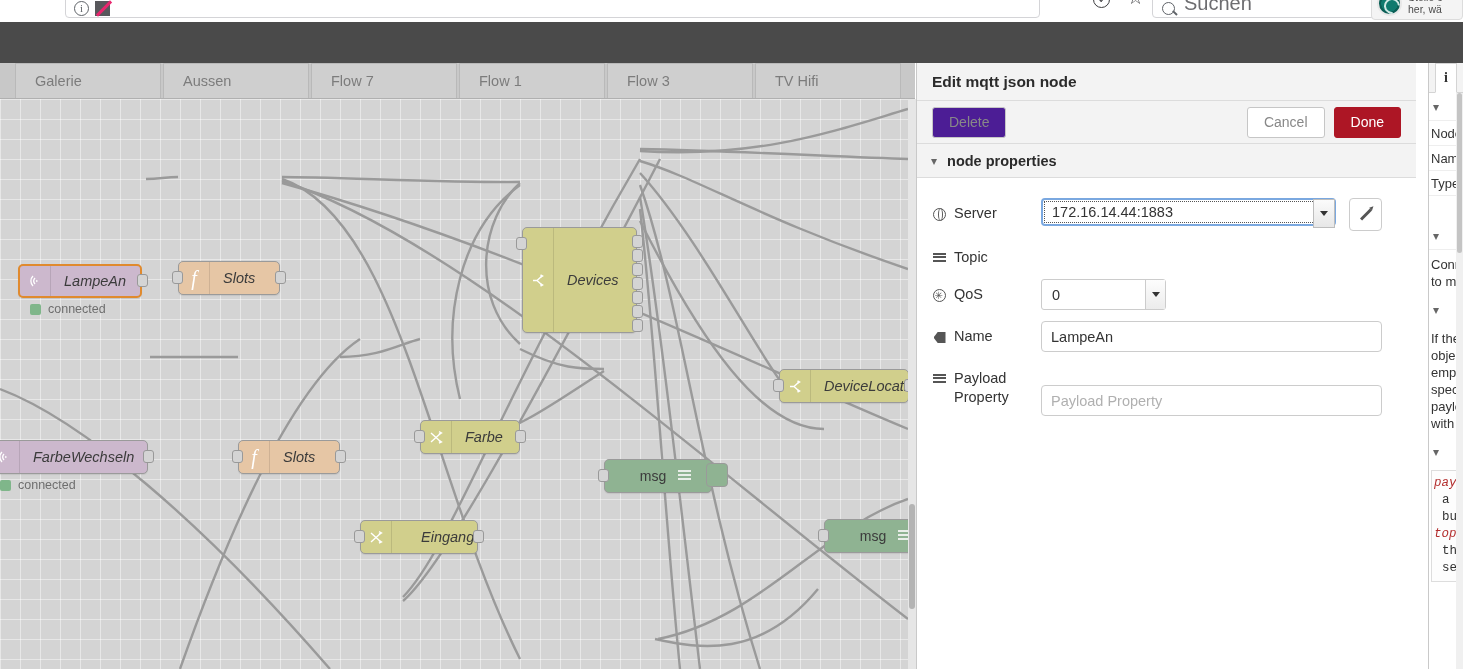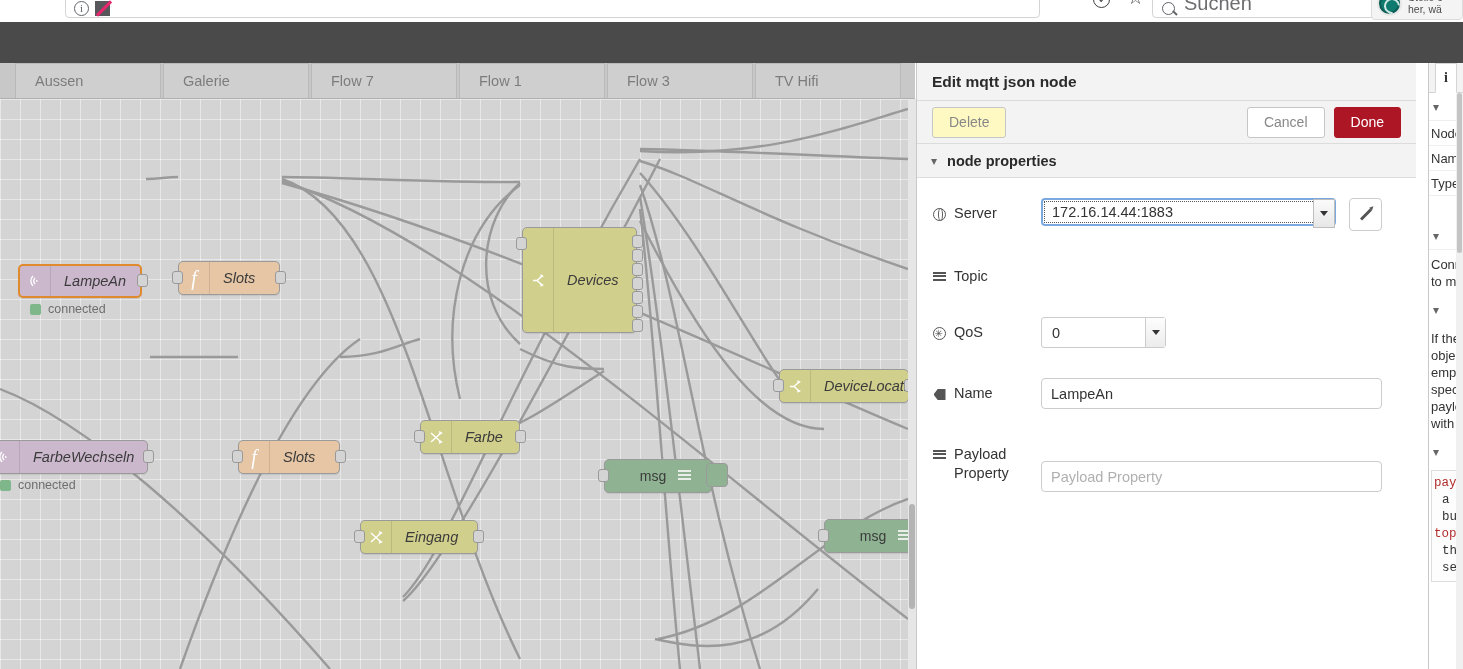--- a/index.html
+++ b/index.html
@@ -182,31 +182,31 @@
     background: #f3f3f3; border-bottom: 1px solid #dcdcdc;
   }
   .dlg-buttons {
     height: 43px; display: flex; align-items: center; padding: 0 15px;
     background: #f3f3f3; border-bottom: 1px solid #dcdcdc;
   }
   .btn {
     height: 31px; padding: 0 16px; border-radius: 3px; font-size: 14px;
     display: flex; align-items: center; justify-content: center; cursor: pointer;
   }
-  .btn-delete { background: #fef9c3; border: 1px solid #c6c6c6; color: #888; }
+  .btn-delete { background: #4c1d95; border: 1px solid #c6c6c6; color: #888; }
   .btn-cancel { background: #fff; border: 1px solid #c6c6c6; color: #888; margin-left: auto; }
   .btn-done { background: #ad1625; border: 1px solid #ad1625; color: #fff; margin-left: 9px; }
   .dlg-section {
     height: 34px; display: flex; align-items: center; padding-left: 14px;
     background: #f3f3f3; border-bottom: 1px solid #dcdcdc;
     font-size: 14.5px; font-weight: bold; color: #2b2b2b;
   }
   .chev { font-size: 12px; color: #666; margin-right: 10px; font-weight: normal; }
   .dlg-body { padding: 20px 34px 0 14px; }
-  .frow { display: flex; align-items: flex-start; margin-bottom: 30px; }
+  .frow { display: flex; align-items: flex-start; margin-bottom: 11px; }
   .flabel {
     width: 110px; flex: none; font-size: 14.5px; color: #333;
     display: flex; align-items: flex-start; padding-top: 6px; line-height: 19px;
   }
   .flabel .fico {
     width: 17px; flex: none; margin-right: 6px; color: #555; font-size: 13px;
     text-align: center; padding-top: 1px;
   }
   .ico-stack {
     display: inline-block; width: 13px; height: 10px; margin-top: 4px;
@@ -306,21 +306,21 @@
   }
   .sb-para {
     padding: 6px 0 6px 2px; line-height: 17px; font-size: 13px;
     white-space: nowrap; color: #333;
   }
   .sb-code {
     margin: 4px 2px; border: 1px solid #ddd; background: #fdfdfd;
     padding: 4px 2px; line-height: 17px; font-size: 12.5px;
     font-family: "Liberation Mono", monospace; white-space: nowrap;
   }
-  .sb-code .k { color: #b32d2d; }
+  .sb-code .k { color: #b32d2d; font-style: italic; }
   .sb-code .d { color: #333; padding-left: 8px; }
   .sb-scroll {
     position: absolute; right: 0; top: 30px; width: 7px; height: 576px;
     background: #f0f0f0;
   }
   .sb-scroll .thumb {
     position: absolute; left: 1px; top: 0; width: 5px; height: 160px;
     background: #c4c4c4; border-radius: 3px;
   }
 </style>
@@ -349,24 +349,24 @@
         <span>Stelle c</span><br>
         <span>her, wä</span>
       </span>
     </div>
   </div>
 
   <div class="dark-bar"></div>
 
   <div class="tabbar" id="tabbar">
       <div class="tab">
+        <span>Galerie</span>
+      </div>
+      <div class="tab">
         <span>Aussen</span>
-      </div>
-      <div class="tab">
-        <span>Galerie</span>
       </div>
       <div class="tab">
         <span>Flow 7</span>
       </div>
       <div class="tab">
         <span>Flow 1</span>
       </div>
       <div class="tab">
         <span>Flow 3</span>
       </div>
@@ -497,21 +497,21 @@
                 <path d="M3 4 L13 13 M3 13 L13 4"></path>
                 <path d="M11 2.6 L13.4 4 L11 5.2"></path>
                 <path d="M11 11.6 L13.4 13 L11 14.2"></path>
               </g>
             </svg>
           </div>
           <div class="nlabel">Farbe</div>
         </div>
         <div class="port" style="left: 414px; top: 331px;"></div>
         <div class="port" style="left: 515px; top: 331px;"></div>
-        <div class="node n-change" style="left: 360px; top: 421px; width: 118px;">
+        <div class="node n-change" style="left: 360px; top: 421px; width: 118px; gap: 16px;">
           <div class="nport">
             <svg width="17" height="17" viewBox="0 0 17 17">
               <g fill="none" stroke="#fff" stroke-width="1.4">
                 <path d="M3 4 L13 13 M3 13 L13 4"></path>
                 <path d="M11 2.6 L13.4 4 L11 5.2"></path>
                 <path d="M11 11.6 L13.4 13 L11 14.2"></path>
               </g>
             </svg>
           </div>
           <div class="nlabel">Eingang</div>

